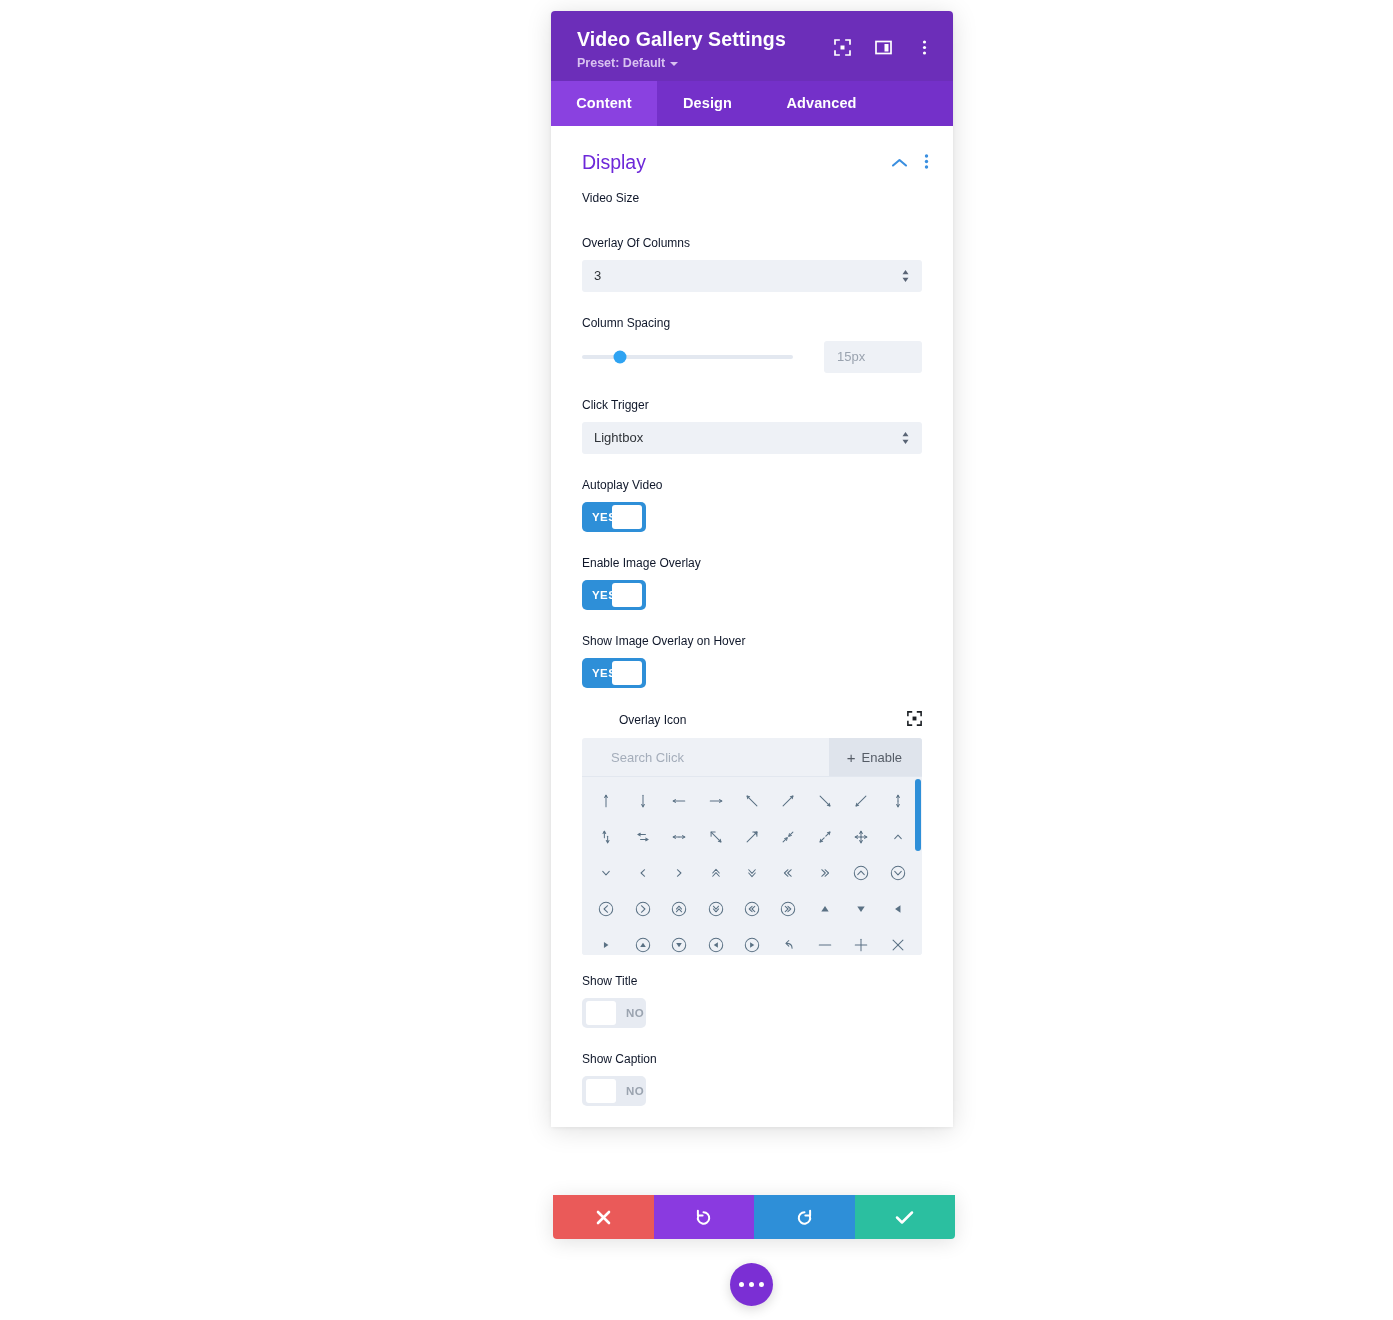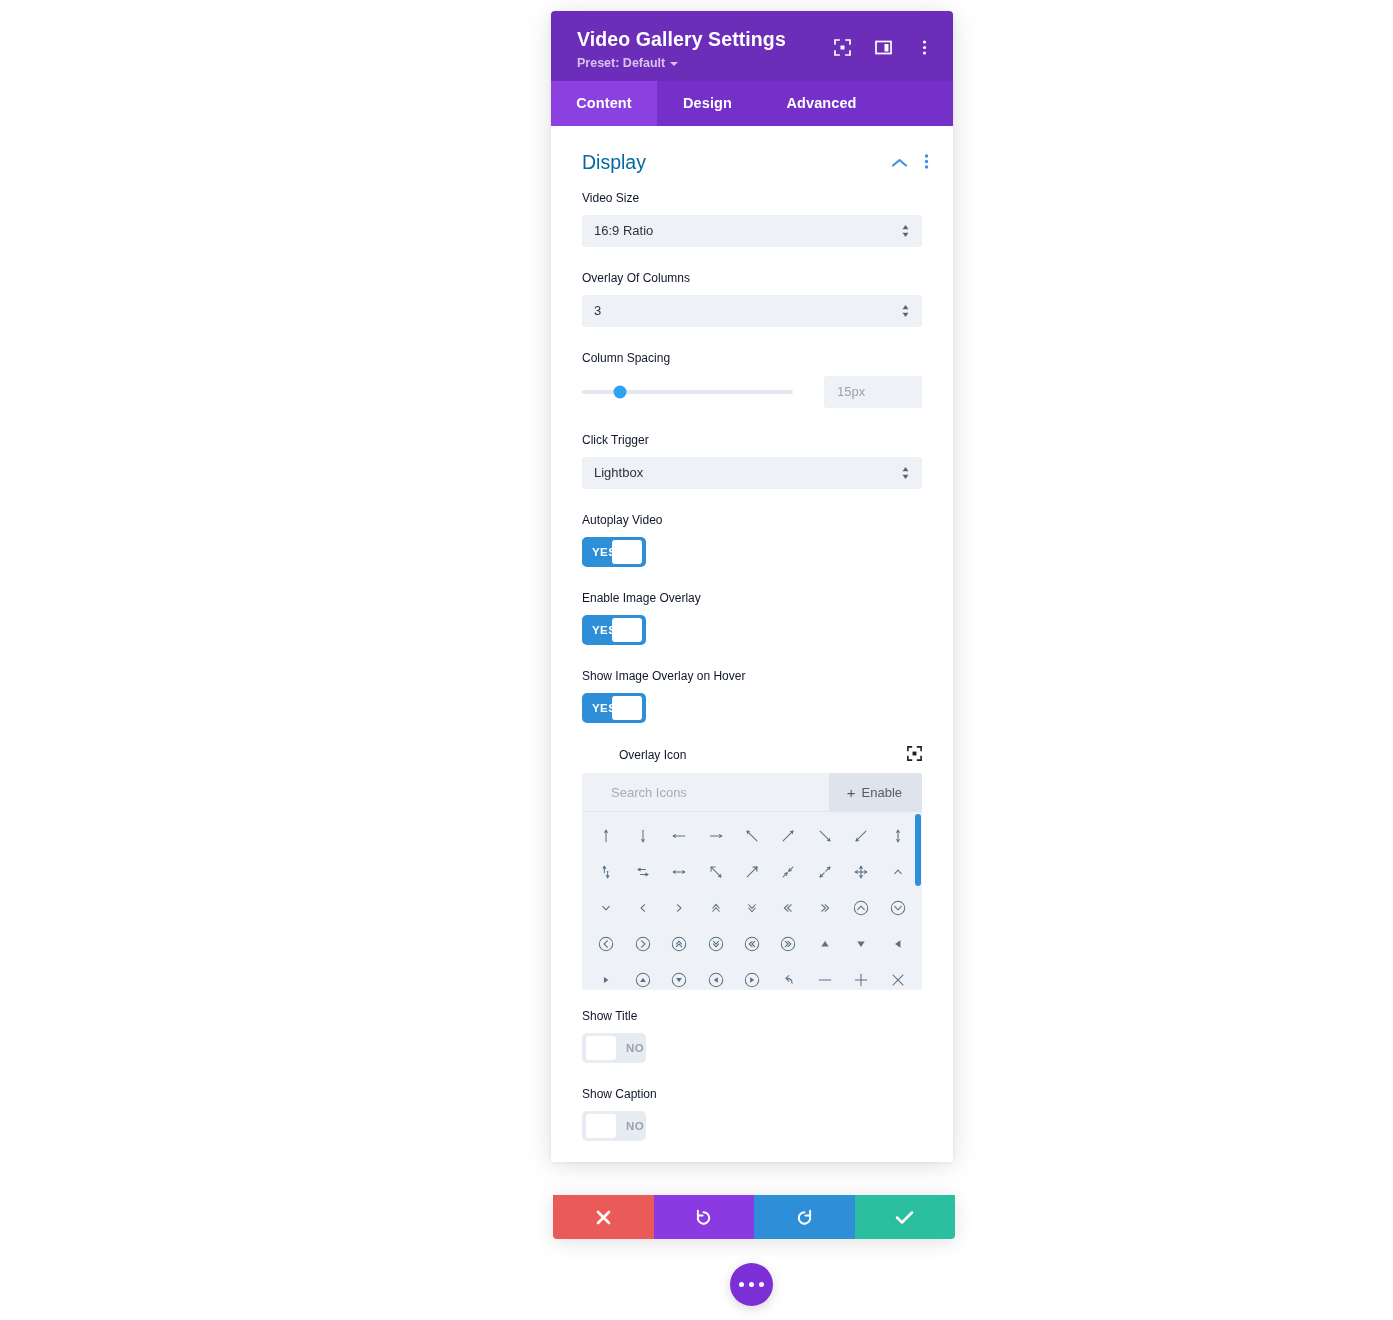--- a/index.html
+++ b/index.html
@@ -86,21 +86,21 @@
 
   
   .panel-body { padding: 0 0 18px 0; background: #fff; }
 
   .section-header {
     display: flex;
     align-items: center;
     padding: 26px 24px 16px 31px;
   }
   .section-title {
-    color: #0369a1;
+    color: #6d28d9;
     font-size: 19.5px;
     flex: 1;
     line-height: 1.1;
   }
   .sec-icon { cursor: pointer; display: block; }
   .sec-dots { margin-left: 16px; }
 
   .field { padding: 0 31px; margin-bottom: 3px; }
   .field-label {
     font-size: 12px;
@@ -372,29 +372,20 @@
         <svg width="5" height="17" viewBox="0 0 5 17">
           <circle cx="2.5" cy="3" r="1.7" fill="#3a8fe0"></circle>
           <circle cx="2.5" cy="8.5" r="1.7" fill="#3a8fe0"></circle>
           <circle cx="2.5" cy="14" r="1.7" fill="#3a8fe0"></circle>
         </svg>
       </span>
     </div>
 
     <div class="field">
       <div class="field-label">Video Size</div>
-      <div class="select-box">
-        <span class="select-value">16:9 Ratio</span>
-        <span class="stepper-arrows">
-          <svg width="9" height="14" viewBox="0 0 9 14">
-            <path d="M4.5 1L7.5 5.2H1.5z" fill="#596475"></path>
-            <path d="M4.5 13L1.5 8.8h6z" fill="#596475"></path>
-          </svg>
-        </span>
-      </div>
     </div>
 
     <div class="spacer-22"></div>
 
     <div class="field">
       <div class="field-label">Overlay Of Columns</div>
       <div class="select-box">
         <span class="select-value">3</span>
         <span class="stepper-arrows">
           <svg width="9" height="14" viewBox="0 0 9 14">
@@ -472,21 +463,21 @@
         <span>
           <svg width="15" height="15" viewBox="0 0 17 17" fill="none">
             <path d="M1 5V1h4M12 1h4v4M16 12v4h-4M5 16H1v-4" stroke="#1c2025" stroke-width="1.8" stroke-linecap="square"></path>
             <rect x="6.3" y="6.3" width="4.4" height="4.4" fill="#1c2025"></rect>
           </svg>
         </span>
       </div>
 
       <div class="icon-picker">
         <div class="picker-search-row">
-          <div class="picker-search">Search Icons</div>
+          <div class="picker-search">Search Click</div>
           <div class="picker-filter">
             <span class="filter-plus">+</span>
             <span>Enable</span>
           </div>
         </div>
         <div class="icon-grid-wrap">
           <div class="icon-grid" id="icon-grid">
               <div class="icon-cell">
                 <svg viewBox="0 0 22 22" width="18" height="18">
                   <path d="M11 18L11 4" stroke="currentColor" stroke-width="1.25" fill="none" stroke-linecap="round" stroke-linejoin="round"></path>

